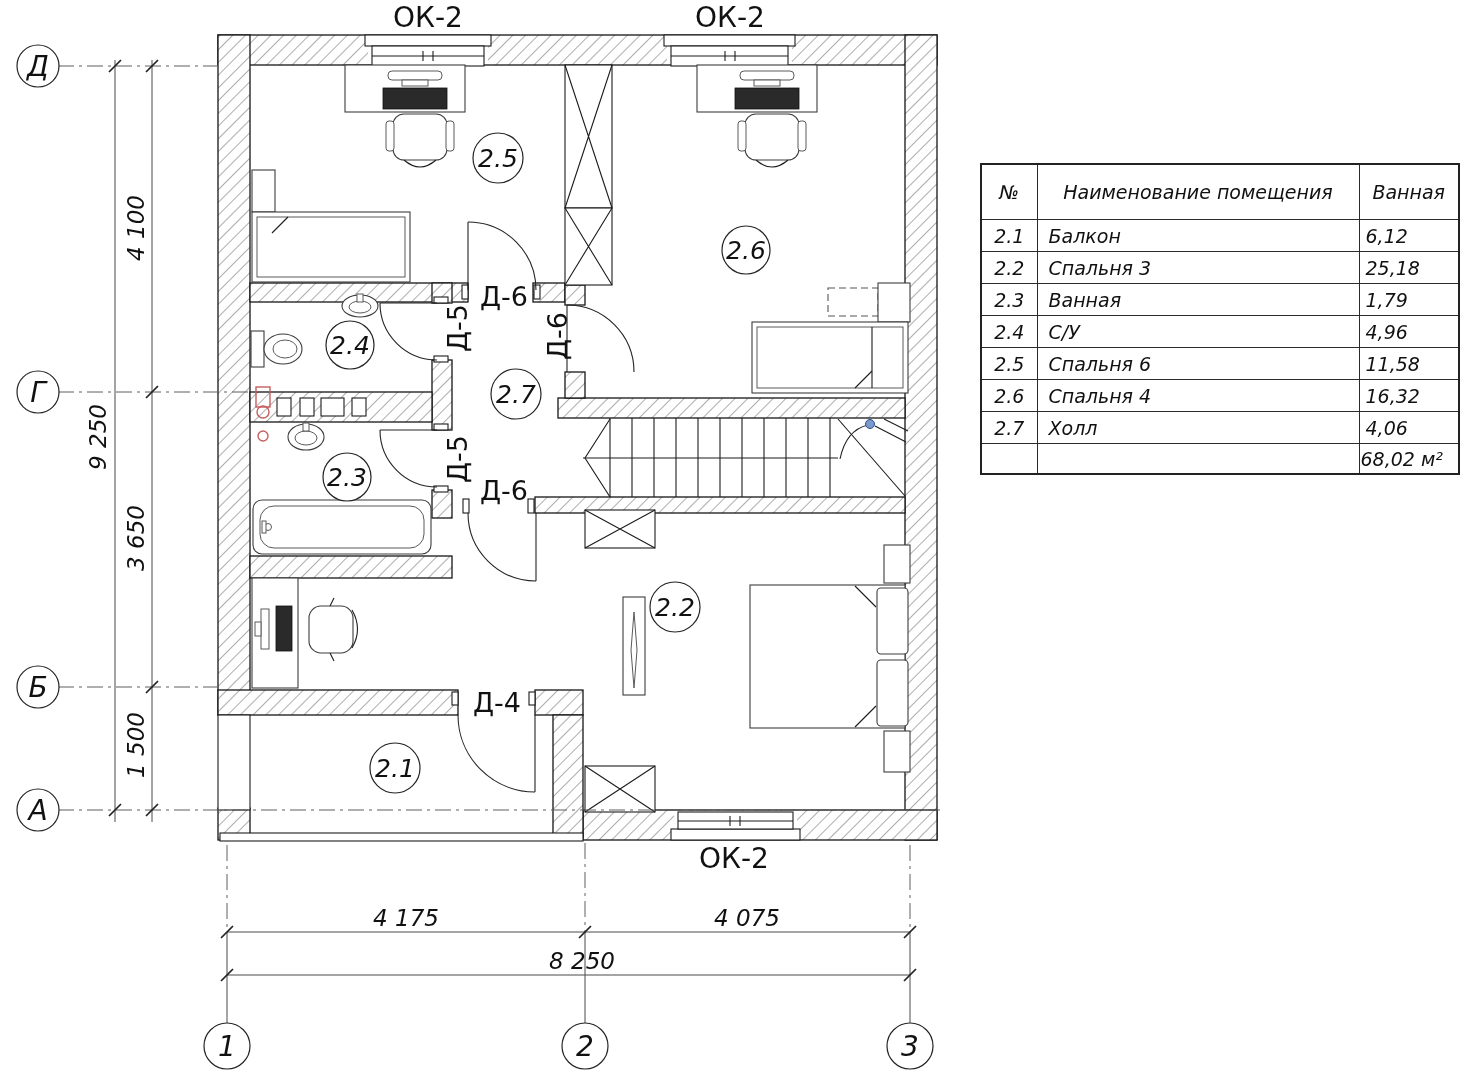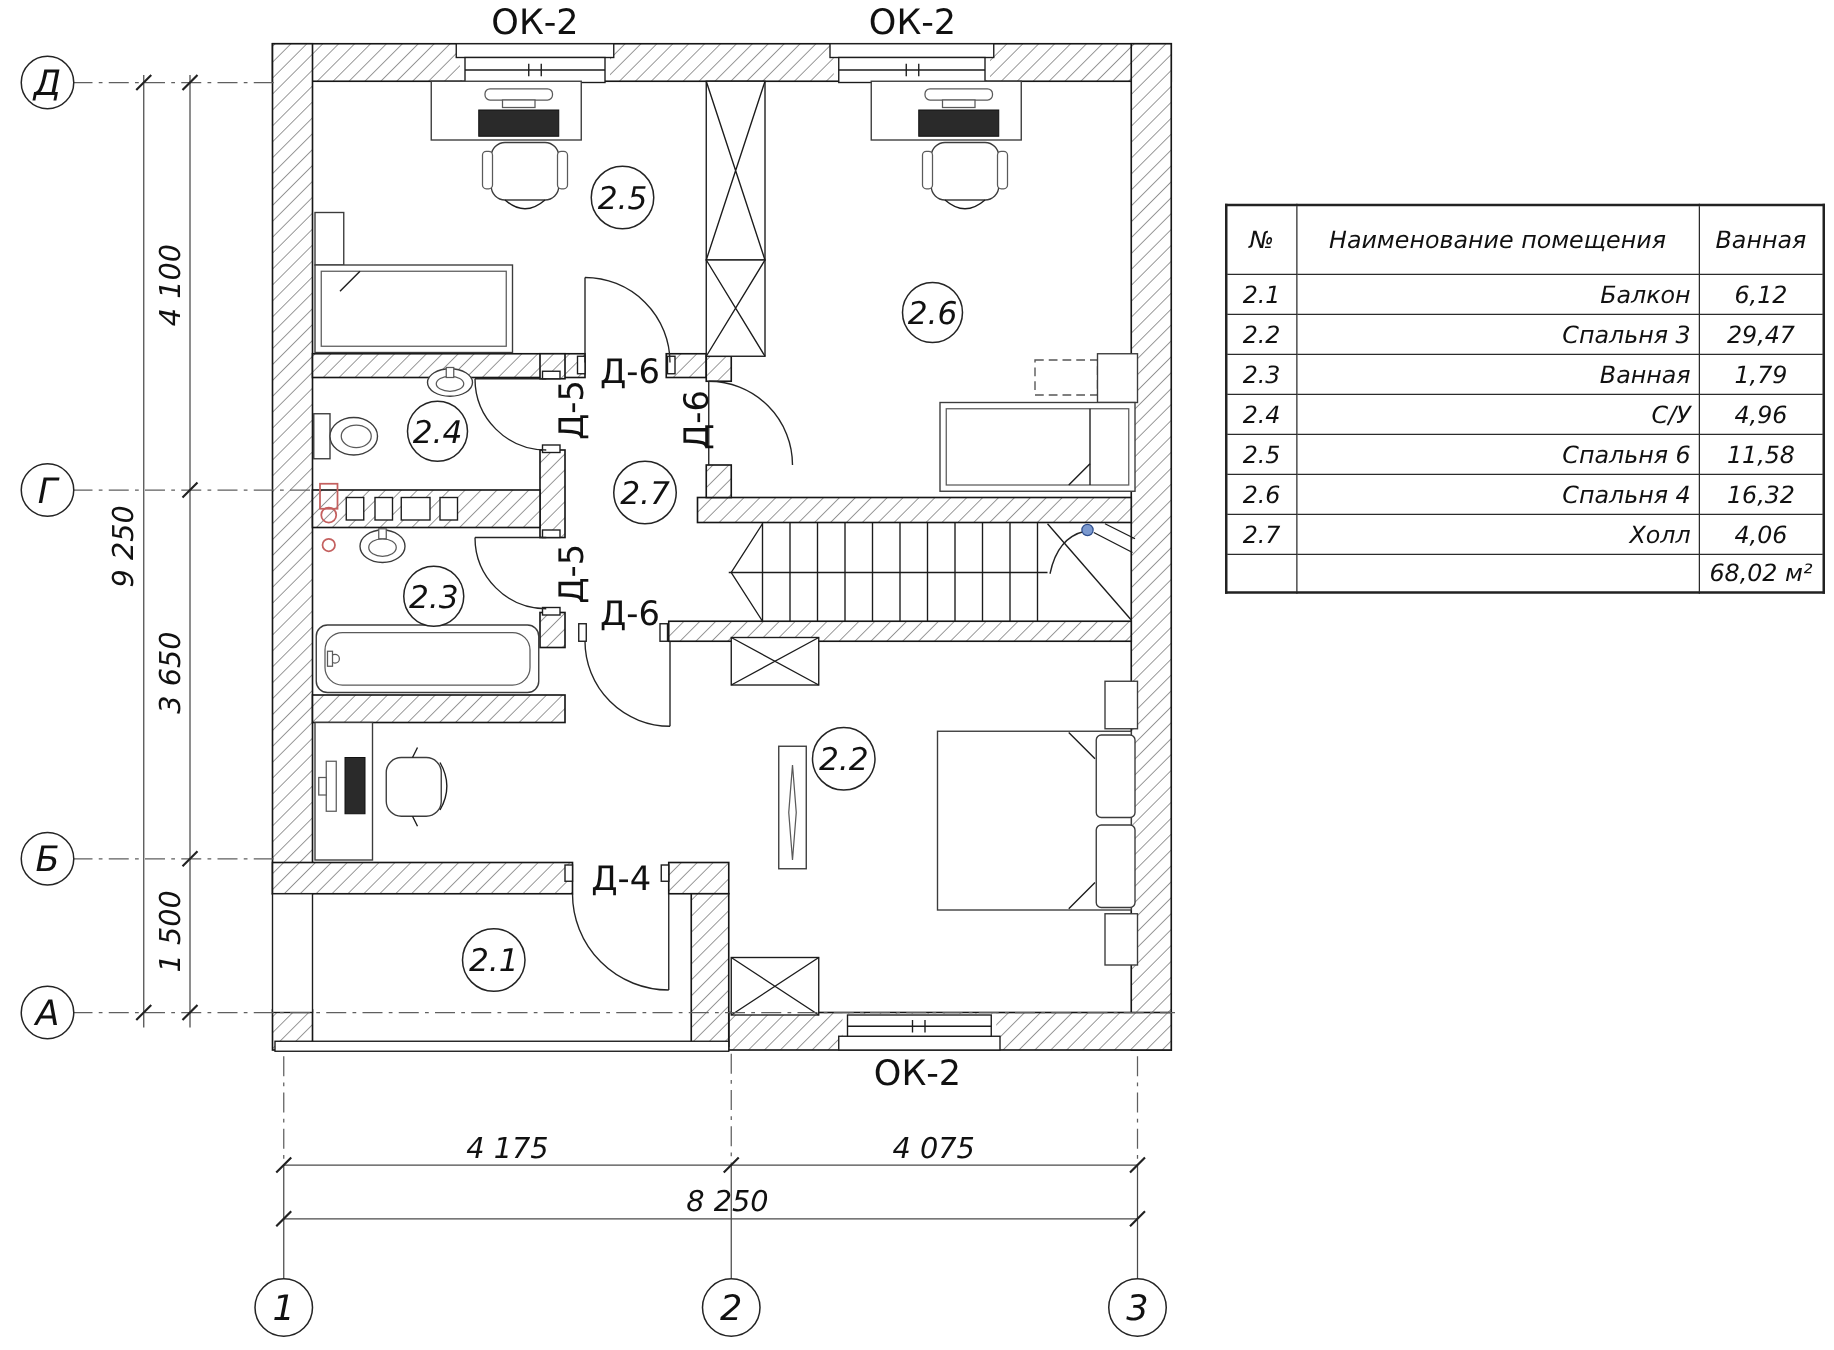--- a/index.html
+++ b/index.html
@@ -31,22 +31,22 @@
 
   
   .room-table{position:absolute;left:980px;top:163px;width:478px;}
   .room-table table{border-collapse:collapse;width:100%;table-layout:fixed;
       font-family:"DejaVu Sans",sans-serif;font-style:italic;font-size:19px;color:#111;
       border:2px solid #222;}
   .room-table th,.room-table td{border:1px solid #2b2b2b;overflow:hidden;white-space:nowrap;}
   .room-table th{font-weight:normal;height:52px;text-align:center;}
   .room-table tbody td{height:31px;padding:0 6px;}
   .room-table .c-num{text-align:center;}
-  .room-table .c-name{text-align:right;padding-left:11px;margin-left:18px;}
-  .room-table .c-area{text-align:center;}
+  .room-table .c-name{text-align:left;padding-left:11px;margin-left:18px;}
+  .room-table .c-area{text-align:left;}
   .room-table tfoot td{height:27px;text-align:center;}
 </style>
 </head>
 <body>
 
 <div class="stage">
 
 <svg width="1467" height="1080" viewBox="0 0 1467 1080">
   <defs>
     <pattern id="hatch" width="9" height="9" patternUnits="userSpaceOnUse" patternTransform="rotate(45)">
@@ -372,21 +372,21 @@
     </thead>
     <tbody>
           <tr>
             <td class="c-num">2.1</td>
             <td class="c-name">Балкон</td>
             <td class="c-area">6,12</td>
           </tr>
           <tr>
             <td class="c-num">2.2</td>
             <td class="c-name">Спальня 3</td>
-            <td class="c-area">29,47</td>
+            <td class="c-area">25,18</td>
           </tr>
           <tr>
             <td class="c-num">2.3</td>
             <td class="c-name">Ванная</td>
             <td class="c-area">1,79</td>
           </tr>
           <tr>
             <td class="c-num">2.4</td>
             <td class="c-name">С/У</td>
             <td class="c-area">4,96</td>

